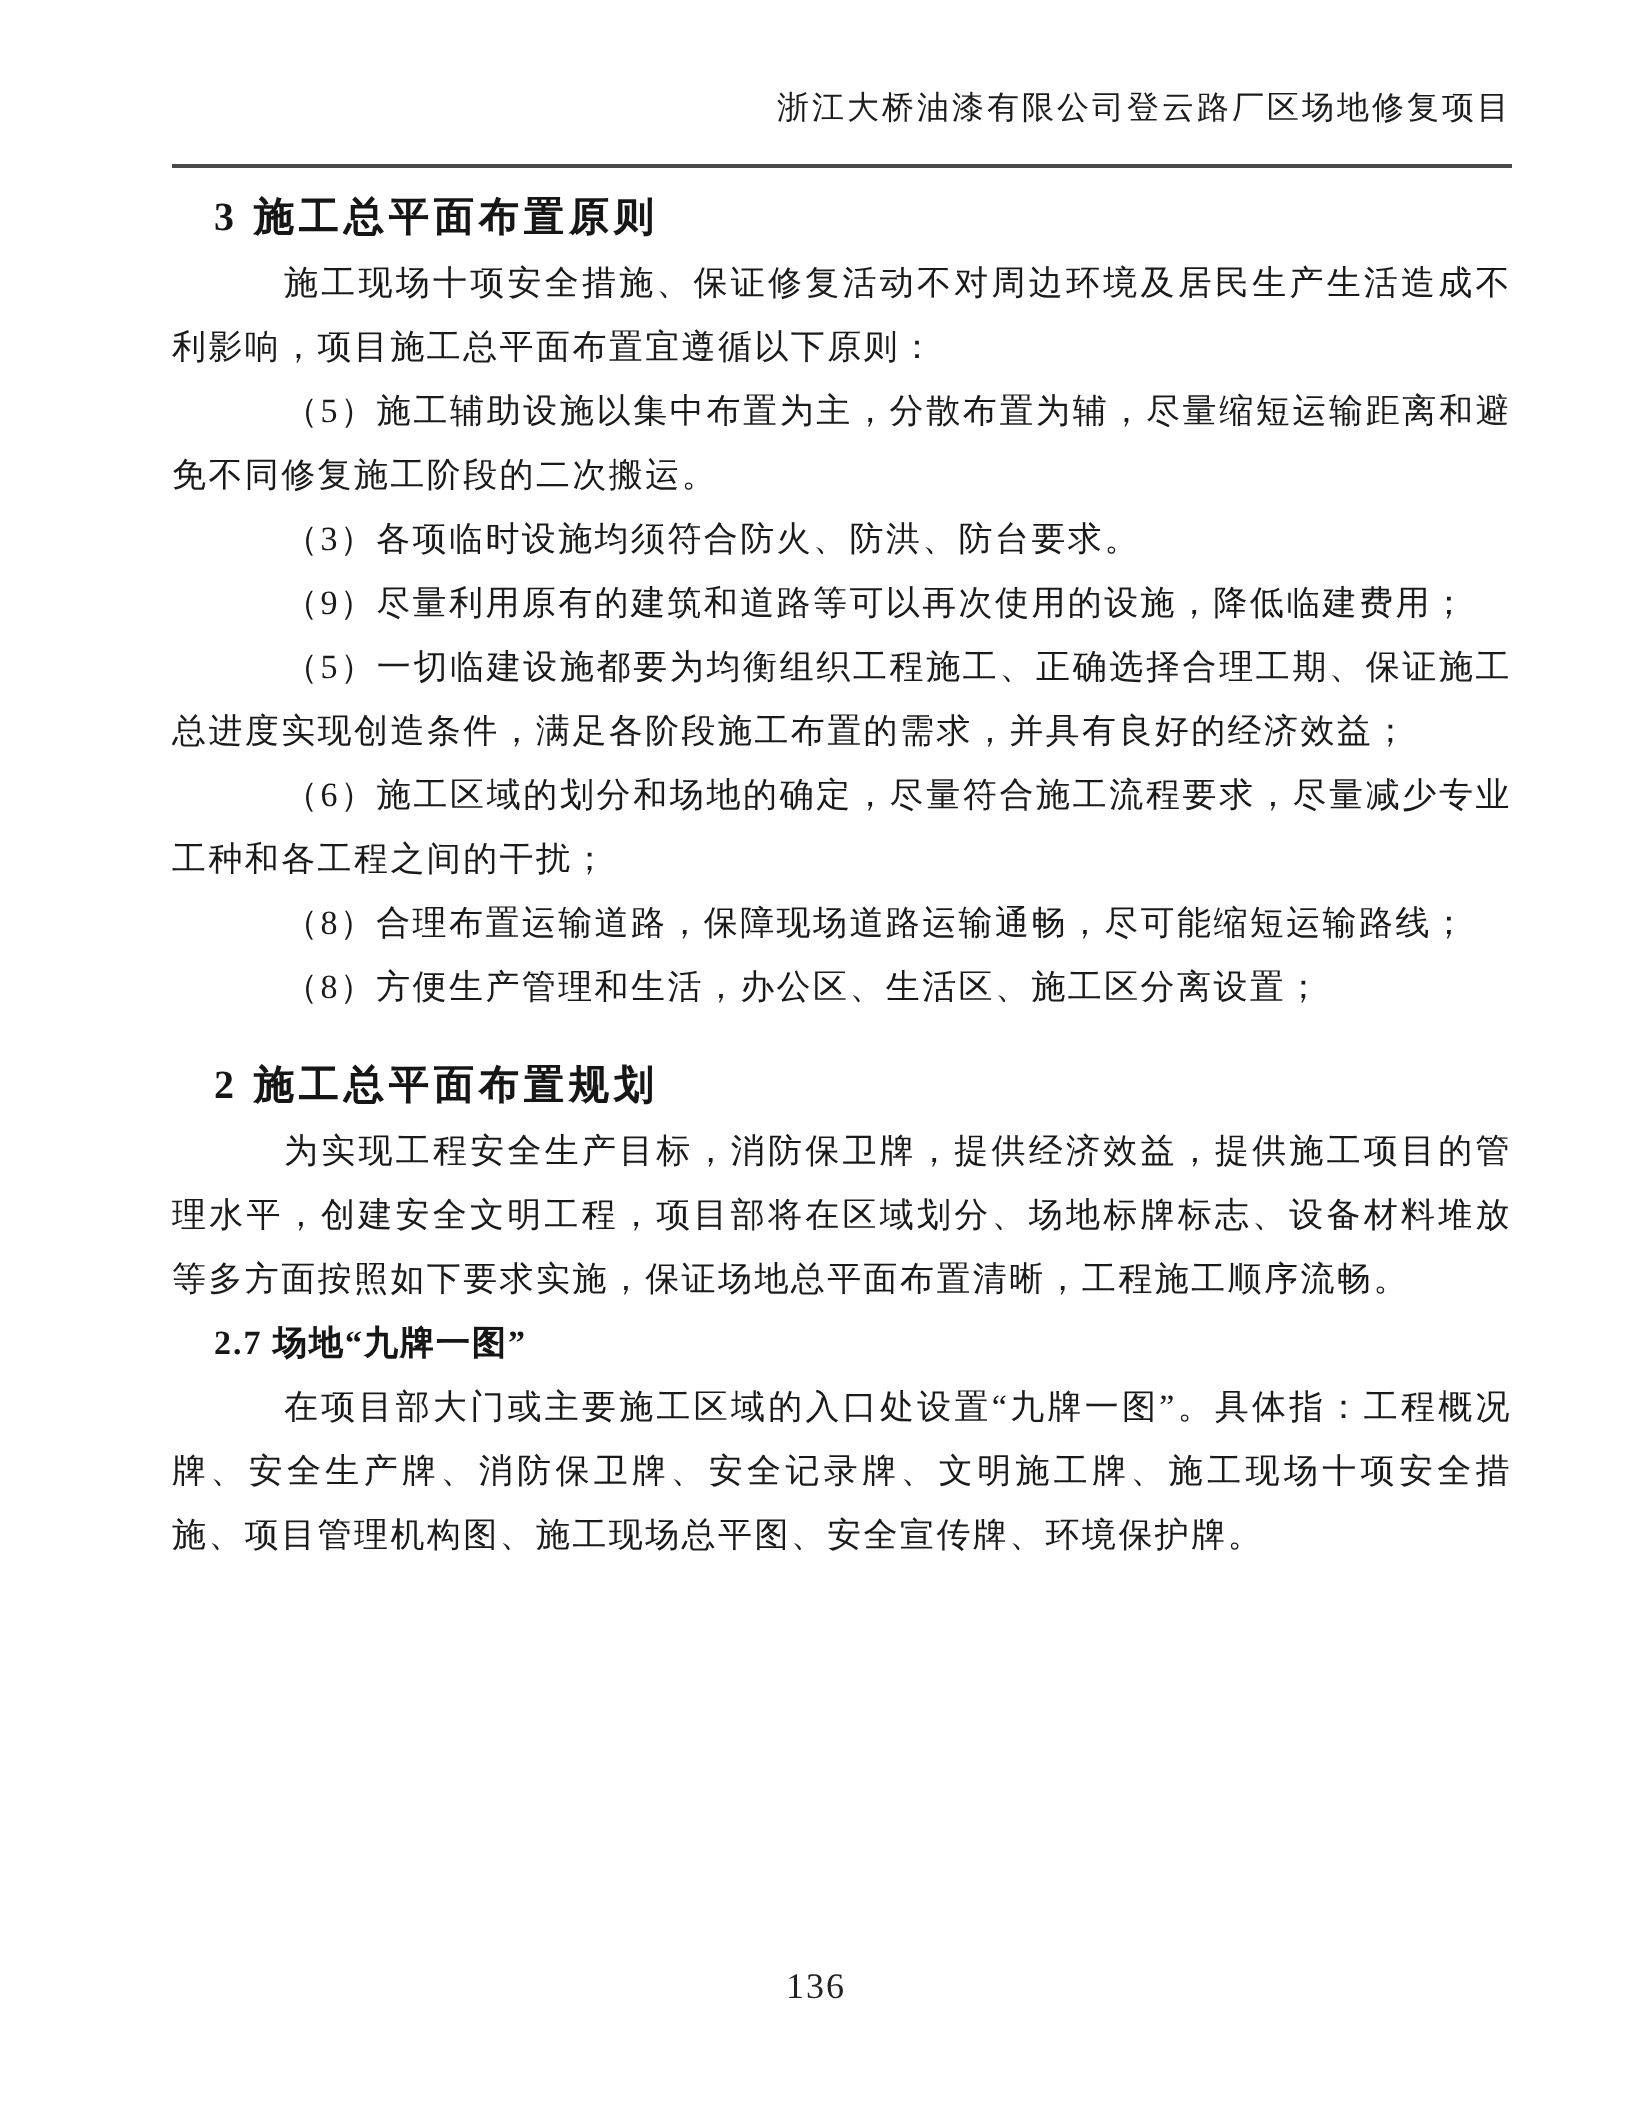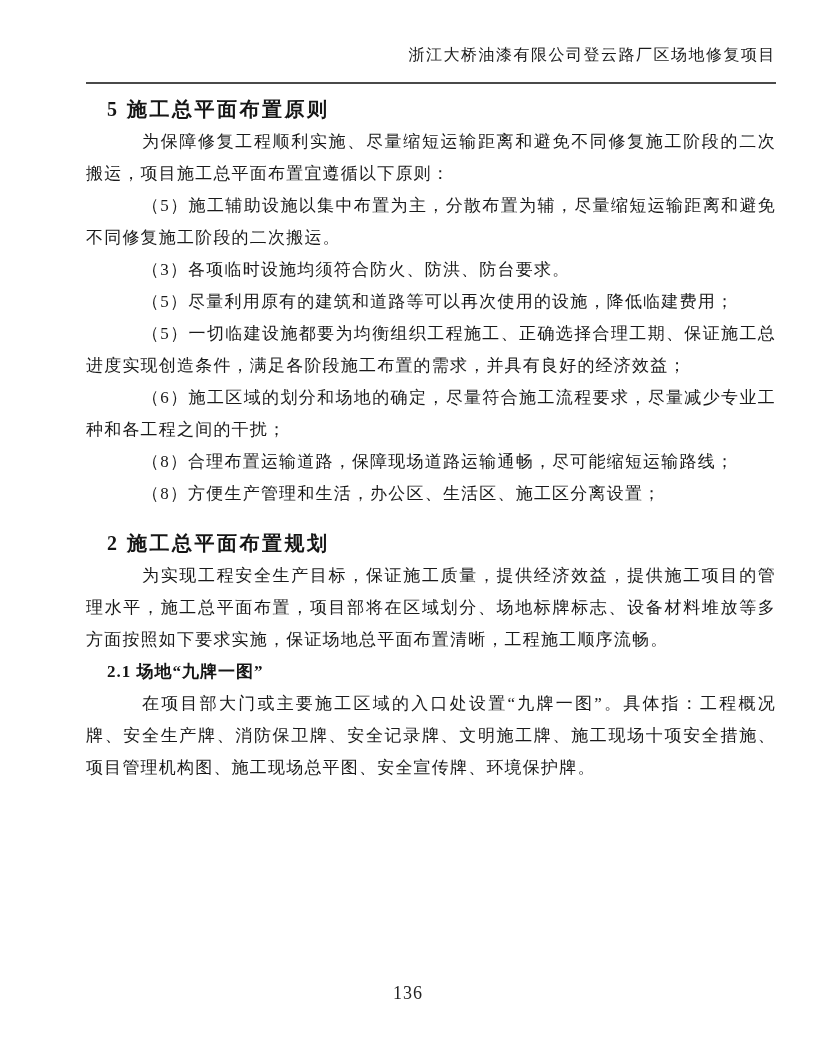--- a/index.html
+++ b/index.html
@@ -7,21 +7,21 @@
     padding: 0;
     background: #ffffff;
   }
   .page {
     position: relative;
     width: 816px;
     height: 1056px;
     margin: 0 auto;
     background: #ffffff;
     box-sizing: border-box;
-    padding: 45px 40px 0 86px;
+    padding: 45px 60px 0 86px;
     font-family: "Liberation Serif", "DejaVu Serif", serif;
     color: #161616;
     overflow: hidden;
   }
   .header-text {
     text-align: right;
     font-size: 16px;
     line-height: 20px;
     letter-spacing: 1.5px;
     color: #1c1c1c;
@@ -82,36 +82,36 @@
 <body>
 
 <div class="page">
 
   <div class="page-header">
     <div class="header-text">浙江大桥油漆有限公司登云路厂区场地修复项目</div>
     <div class="header-rule"></div>
   </div>
 
 
-  <h2 class="section-heading">5 施工总平面布置原则</h2>
+  <h2 class="section-heading">3 施工总平面布置原则</h2>
 
-  <p class="body-para">为保障修复工程顺利实施、尽量缩短运输距离和避免不同修复施工阶段的二次搬运，项目施工总平面布置宜遵循以下原则：</p>
+  <p class="body-para">施工现场十项安全措施、保证修复活动不对周边环境及居民生产生活造成不利影响，项目施工总平面布置宜遵循以下原则：</p>
   <p class="body-para">（5）施工辅助设施以集中布置为主，分散布置为辅，尽量缩短运输距离和避免不同修复施工阶段的二次搬运。</p>
   <p class="body-para">（3）各项临时设施均须符合防火、防洪、防台要求。</p>
-  <p class="body-para">（5）尽量利用原有的建筑和道路等可以再次使用的设施，降低临建费用；</p>
+  <p class="body-para">（9）尽量利用原有的建筑和道路等可以再次使用的设施，降低临建费用；</p>
   <p class="body-para">（5）一切临建设施都要为均衡组织工程施工、正确选择合理工期、保证施工总进度实现创造条件，满足各阶段施工布置的需求，并具有良好的经济效益；</p>
   <p class="body-para">（6）施工区域的划分和场地的确定，尽量符合施工流程要求，尽量减少专业工种和各工程之间的干扰；</p>
   <p class="body-para">（8）合理布置运输道路，保障现场道路运输通畅，尽可能缩短运输路线；</p>
   <p class="body-para">（8）方便生产管理和生活，办公区、生活区、施工区分离设置；</p>
 
   <h2 class="section-heading second">2 施工总平面布置规划</h2>
 
-  <p class="body-para">为实现工程安全生产目标，保证施工质量，提供经济效益，提供施工项目的管理水平，施工总平面布置，项目部将在区域划分、场地标牌标志、设备材料堆放等多方面按照如下要求实施，保证场地总平面布置清晰，工程施工顺序流畅。</p>
+  <p class="body-para">为实现工程安全生产目标，消防保卫牌，提供经济效益，提供施工项目的管理水平，创建安全文明工程，项目部将在区域划分、场地标牌标志、设备材料堆放等多方面按照如下要求实施，保证场地总平面布置清晰，工程施工顺序流畅。</p>
 
-  <h3 class="sub-heading">2.1 场地“九牌一图”</h3>
+  <h3 class="sub-heading">2.7 场地“九牌一图”</h3>
 
   <p class="body-para">在项目部大门或主要施工区域的入口处设置“九牌一图”。具体指：工程概况牌、安全生产牌、消防保卫牌、安全记录牌、文明施工牌、施工现场十项安全措施、项目管理机构图、施工现场总平图、安全宣传牌、环境保护牌。</p>
 
   <div class="page-footer">
     <span>136</span>
   </div>
 
 </div>
 
 </body></html>

